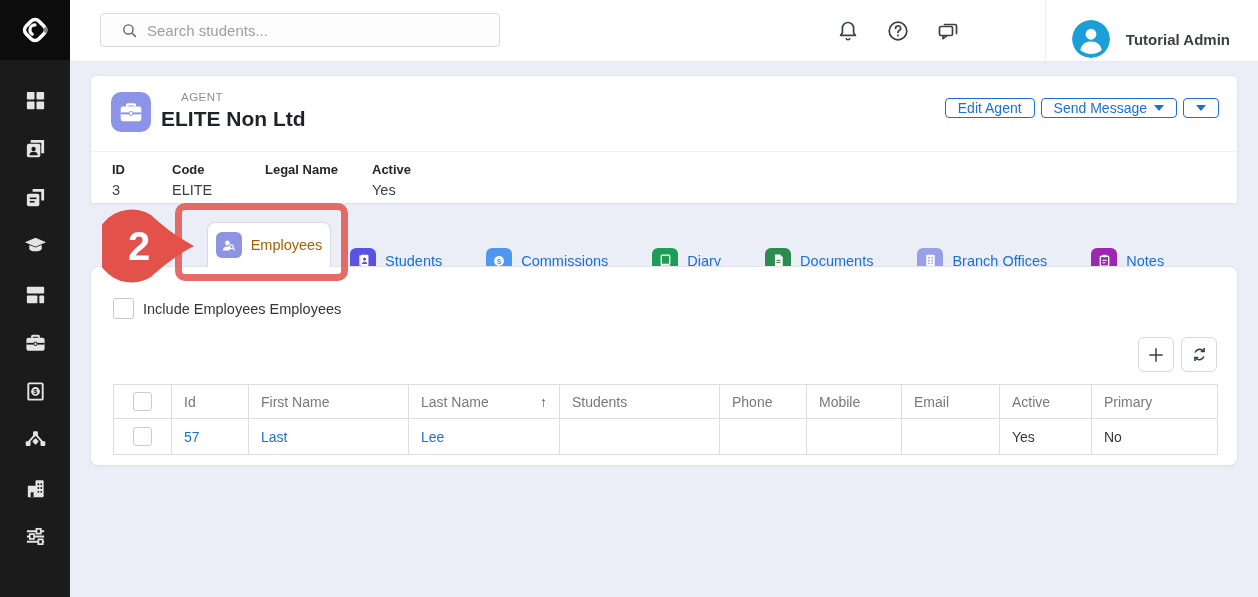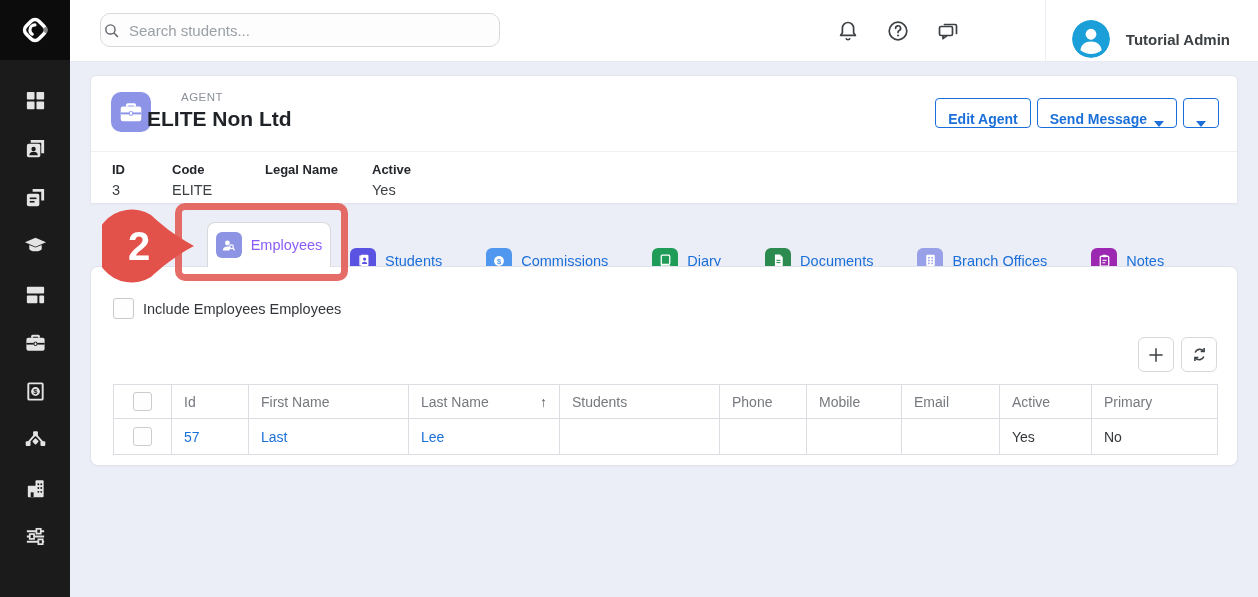--- a/index.html
+++ b/index.html
@@ -9,50 +9,50 @@
 
   
   .sidebar { position:absolute; left:0; top:0; width:70px; height:597px; background:#1b1b1b; z-index:20; }
   .logo-box { width:70px; height:60px; background:#0c0c0c; display:flex; align-items:center; justify-content:center; }
   .nav-items { display:flex; flex-direction:column; align-items:center; padding-top:16px; }
   .nav-item { width:70px; height:48.5px; display:flex; align-items:center; justify-content:center; cursor:pointer; }
   .nav-item svg { width:23px; height:23px; }
 
   
   .topbar { position:absolute; left:70px; top:0; width:1188px; height:62px; background:#ffffff; border-bottom:1px solid #e9e9f2; display:flex; align-items:center; }
-  .searchbox { position:absolute; left:30px; top:13px; width:400px; height:34px; border:1px solid #d9d9d9; border-radius:10px; background:#fdfdfd; display:flex; align-items:center; padding:0 2px; }
+  .searchbox { position:absolute; left:30px; top:13px; width:400px; height:34px; border:1px solid #d9d9d9; border-radius:4px; background:#fdfdfd; display:flex; align-items:center; padding:0 20px; }
   .searchbox svg { width:17px; height:17px; margin-right:9px; flex:none; }
   .searchbox input { border:none; outline:none; background:transparent; font-size:15px; color:#444; width:100%; font-family:"Liberation Sans", sans-serif; }
   .searchbox input::placeholder { color:#9aa0a6; }
   .top-icons { position:absolute; right:298px; top:0; height:62px; display:flex; align-items:center; gap:26px; }
   .top-icon { width:24px; height:24px; cursor:pointer; }
   .top-divider { position:absolute; right:212px; top:0; width:1px; height:62px; background:#ededf5; }
   .userbox { position:absolute; right:28px; top:0; height:62px; display:flex; align-items:center; gap:16px;margin-top:8px; }
   .avatar { width:38px; height:38px; border-radius:50%; overflow:hidden; flex:none; }
   .username { font-size:15px; font-weight:bold; color:#3c4043; white-space:nowrap; }
 
   
   .agent-panel { position:absolute; left:90px; top:75px; width:1148px; height:129px; background:#ffffff; border:1px solid #e4e4ee; border-radius:6px 6px 0 0; box-shadow:0 1px 2px rgba(60,60,120,.04); }
   .agent-head { position:relative; height:76px; border-bottom:1px solid #efeff4; }
   .agent-avatar { position:absolute; left:20px; top:16px; width:40px; height:40px; border-radius:10px; background:#8d94e8; display:flex; align-items:center; justify-content:center; }
   .agent-type { position:absolute; left:70px; top:15px; font-size:11.5px; letter-spacing:.5px; color:#8a8f98;margin-left:20px; }
-  .agent-name { position:absolute; left:56px; top:31px; font-size:21px; font-weight:bold; color:#1f2227; }
+  .agent-name { position:absolute; left:70px; top:31px; font-size:21px; font-weight:bold; color:#1f2227; }
   .agent-actions { position:absolute; right:18px; top:22px; display:flex; gap:6px; }
-  .btn-outline { height:30px; padding:0 12px; background:#fff; border:1px solid #1b6fd8; border-radius:4px; color:#1b6fd8; font-size:14px; font-family:"Liberation Sans", sans-serif; display:flex; align-items:flex-end; gap:7px; cursor:pointer; white-space:nowrap;font-weight:bold; }
+  .btn-outline { height:20px; padding:0 12px; background:#fff; border:1px solid #1b6fd8; border-radius:4px; color:#1b6fd8; font-size:14px; font-family:"Liberation Sans", sans-serif; display:flex; align-items:center; gap:7px; cursor:pointer; white-space:nowrap; }
   .caret { display:inline-block; width:0; height:0; border-left:5px solid transparent; border-right:5px solid transparent; border-top:6px solid #1b6fd8; }
   .agent-fields { display:flex; padding:10px 0 0 21px; gap:0; }
   .field { margin-right:0; }
   .field .flabel { font-size:13px; font-weight:bold; color:#23262b; margin-bottom:5px; }
   .field .fvalue { font-size:14.5px; color:#3c4043; min-height:17px; }
   .field-id { width:60px; } .field-code { width:93px; } .field-legal { width:107px; } .field-active { width:90px; }
 
   
   .tabs-row { position:absolute; left:90px; top:210px; width:1148px; height:56px; }
   .tab-active { position:absolute; left:117px; top:12px; width:124px; height:45px; background:#fff; border:1px solid #d9d9de; border-bottom:none; border-radius:8px 8px 0 0; display:flex; align-items:center; justify-content:center; gap:9px; cursor:pointer; z-index:4; }
-  .tab-active .tab-label { font-size:14.5px; color:#8b5cf6; }
+  .tab-active .tab-label { font-size:14.5px; color:#a16207; }
   .tabs-rest { position:absolute; left:260px; top:28px; height:45px; display:flex; align-items:center; gap:44px; }
   .tab { display:flex; align-items:center; gap:9px; cursor:pointer; }
   .tab .tab-label { font-size:14.5px; color:#1b6fd8; white-space:nowrap; }
   .tab-icon { width:26px; height:26px; border-radius:6px; display:flex; align-items:center; justify-content:center; flex:none; }
 
   
   .annot-rect { position:absolute; left:175px; top:203px; width:173px; height:78px; border:7px solid rgba(227,88,82,.88); border-radius:10px; z-index:5; pointer-events:none; }
   .annot-balloon { position:absolute; left:102px; top:207px; z-index:6; pointer-events:none; }
 
   

